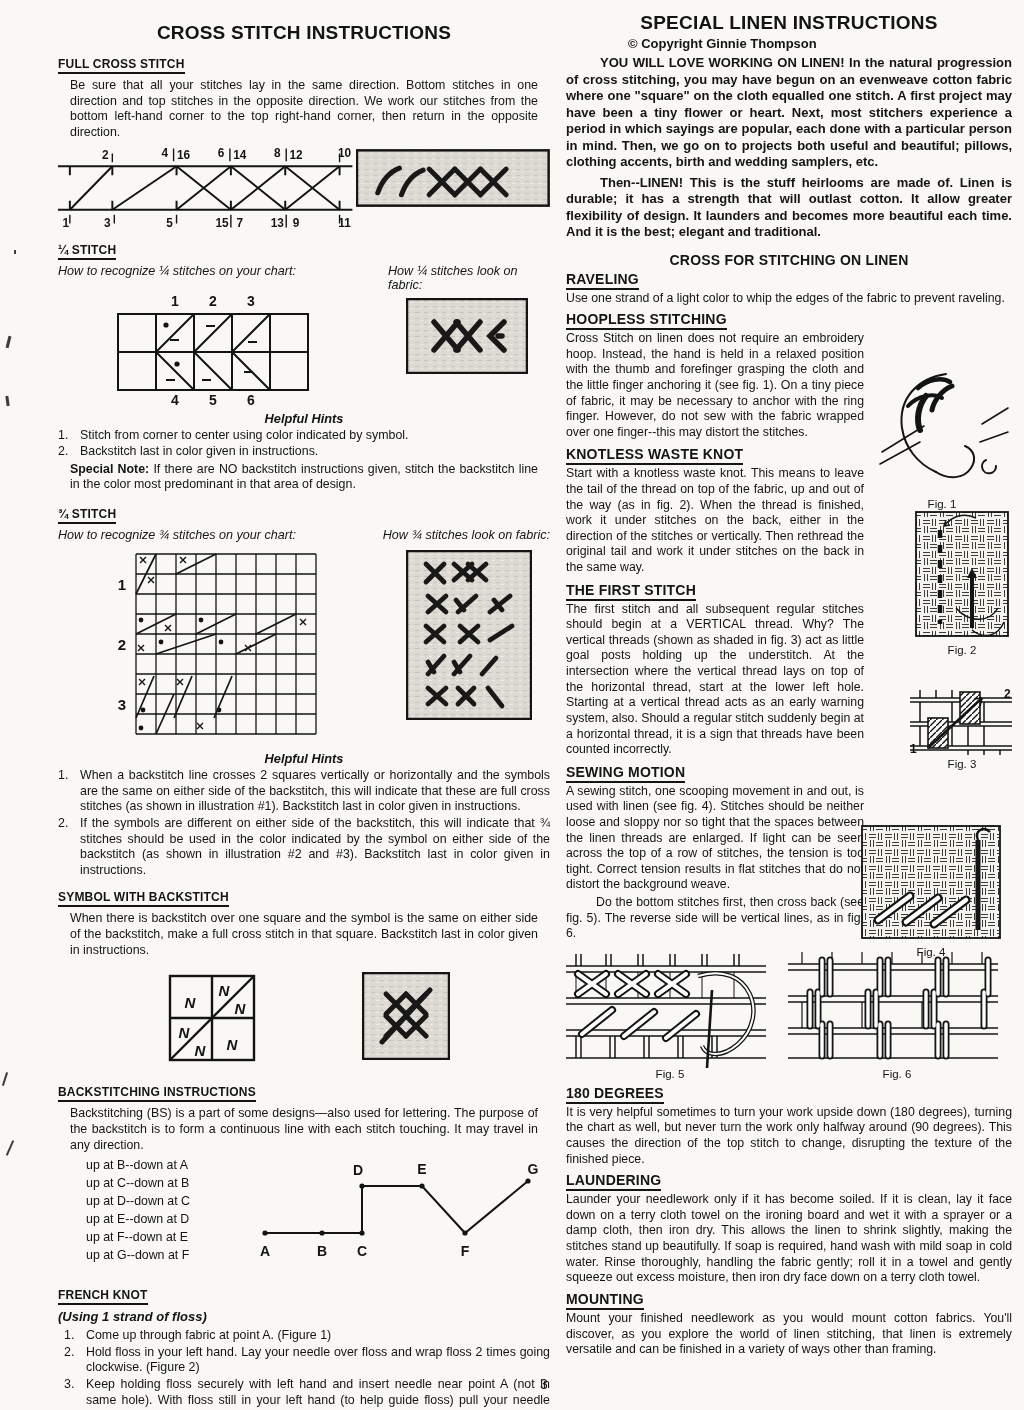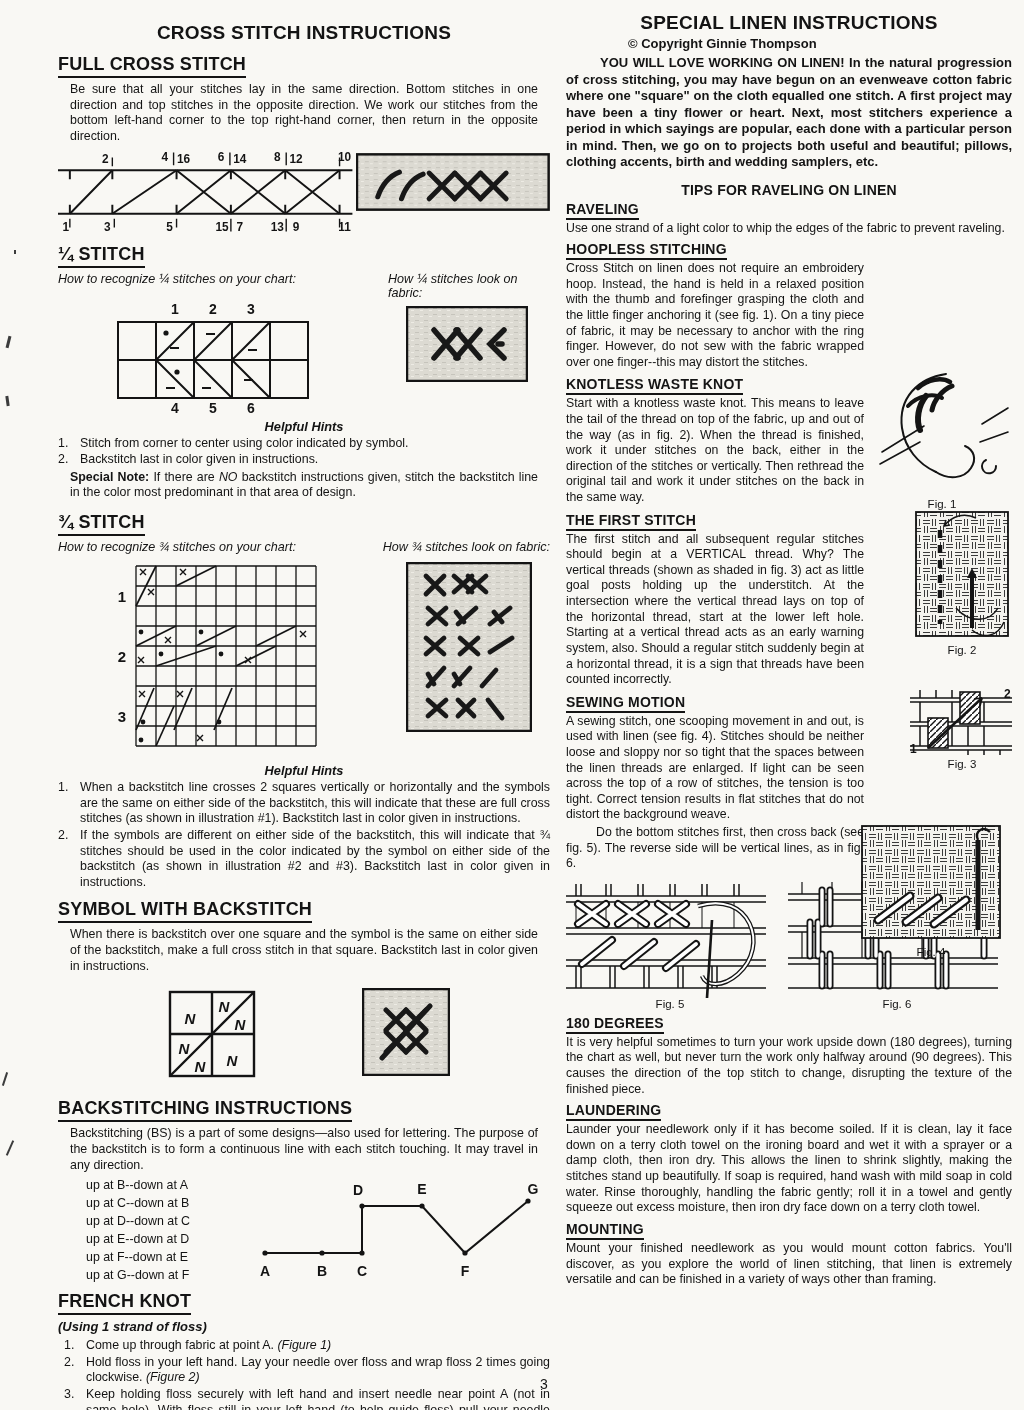--- a/index.html
+++ b/index.html
@@ -1,27 +1,27 @@
 <!DOCTYPE html>
 <html><head>
 <meta charset="utf-8">
 <style>
   html,body{margin:0;padding:0;background:#888;}
   .page{position:relative;width:1024px;height:1410px;background:#f9f8f4;overflow:hidden;
         font-family:"Liberation Sans",sans-serif;color:#141414;}
   .col-left{position:absolute;left:58px;top:14px;width:492px;}
   .col-right{position:absolute;left:566px;top:6px;width:446px;}
   .h1{font-size:19px;font-weight:bold;text-align:center;letter-spacing:.2px;margin:8px 0 10px;}
-  .h2 .h2t{display:inline-block;font-size:18px;font-weight:bold;border-bottom:2.5px solid #141414;
+  .h2 .h2t{display:inline-block;font-size:12px;font-weight:bold;border-bottom:2.5px solid #141414;
        padding-bottom:1px;letter-spacing:.2px;}
   .col-right .h2 .h2t{font-size:14px;border-bottom-width:2px;}
   .h2{margin:9px 0 4px;}
   .body{font-size:12.4px;line-height:1.26;text-align:justify;margin:2px 12px 4px;}
   .bold{font-weight:bold;}
-  .ital{font-style:italic;}
+  .ital{}
   .caption{font-size:12.6px;font-style:italic;}
   .row{display:flex;align-items:flex-start;}
   .hints-title{text-align:center;font-weight:bold;font-style:italic;font-size:12.8px;margin:5px 0 2px;}
   .numrow{display:flex;font-size:12.4px;line-height:1.26;margin:1px 0;}
   .numrow .num{flex:0 0 22px;}
   .numrow .txt{flex:1;text-align:justify;}
   .frnum{flex:0 0 36px;padding-left:6px;}
   .uplist{font-size:12.4px;line-height:1.45;margin-left:28px;flex:0 0 150px;}
   .figrow{display:flex;align-items:flex-end;margin-top:4px;}
   .fig-abs{position:absolute;text-align:center;}
@@ -307,21 +307,21 @@
           <text x="72" y="95">B</text>
           <text x="112" y="95">C</text>
           <text x="108" y="14">D</text>
           <text x="172" y="13">E</text>
           <text x="215" y="95">F</text>
           <text x="283" y="13">G</text>
         </g>
       </svg>
     </div>
 
-    <div class="h2" style="margin-top:6px;"><span class="h2t">FRENCH KNOT</span></div>
+    <div class="h2" style="margin-top:20px;"><span class="h2t">FRENCH KNOT</span></div>
     <div class="caption bold" style="margin:2px 0 4px;font-size:13px;">(Using 1 strand of floss)</div>
     <div class="numrow">
       <span class="num frnum">1.</span>
       <span class="txt"><span>Come up through fabric at point A. </span><span class="ital">(Figure 1)</span></span>
     </div>
     <div class="numrow">
       <span class="num frnum">2.</span>
       <span class="txt"><span>Hold floss in your left hand. Lay your needle over floss and wrap floss 2 times going clockwise. </span><span class="ital">(Figure 2)</span></span>
     </div>
     <div class="numrow">
@@ -387,22 +387,23 @@
     </div>
 
   </div>
 
   <div class="col-right">
 
     <div class="h1" style="margin:6px 0 2px;">SPECIAL LINEN INSTRUCTIONS</div>
     <div class="copyline">© Copyright Ginnie Thompson</div>
 
     <p class="intro">YOU WILL LOVE WORKING ON LINEN! In the natural progression of cross stitching, you may have begun on an evenweave cotton fabric where one "square" on the cloth equalled one stitch. A first project may have been a tiny flower or heart. Next, most stitchers experience a period in which sayings are popular, each done with a particular person in mind. Then, we go on to projects both useful and beautiful; pillows, clothing accents, birth and wedding samplers, etc.</p>
-
-    <div class="tips-title">TIPS FOR RAVELING ON LINEN</div>
+    <p class="intro">Then--LINEN! This is the stuff heirlooms are made of. Linen is durable; it has a strength that will outlast cotton. It allow greater flexibility of design. It launders and becomes more beautiful each time. And it is the best; elegant and traditional.</p>
+
+    <div class="tips-title">CROSS FOR STITCHING ON LINEN</div>
 
     <div class="h2" style="margin:0 0 1px;"><span class="h2t">RAVELING</span></div>
     <p class="rbody">Use one strand of a light color to whip the edges of the fabric to prevent raveling.</p>
 
     <div class="h2" style="margin:4px 0 1px;"><span class="h2t">HOOPLESS STITCHING</span></div>
     <p class="rbody narrow">Cross Stitch on linen does not require an embroidery hoop. Instead, the hand is held in a relaxed position with the thumb and forefinger grasping the cloth and the little finger anchoring it (see fig. 1). On a tiny piece of fabric, it may be necessary to anchor with the ring finger. However, do not sew with the fabric wrapped over one finger--this may distort the stitches.</p>
 
     <div class="h2" style="margin:5px 0 1px;"><span class="h2t">KNOTLESS WASTE KNOT</span></div>
     <p class="rbody narrow">Start with a knotless waste knot. This means to leave the tail of the thread on top of the fabric, up and out of the way (as in fig. 2). When the thread is finished, work it under stitches on the back, either in the direction of the stitches or vertically. Then rethread the original tail and work it under stitches on the back in the same way.</p>
 

